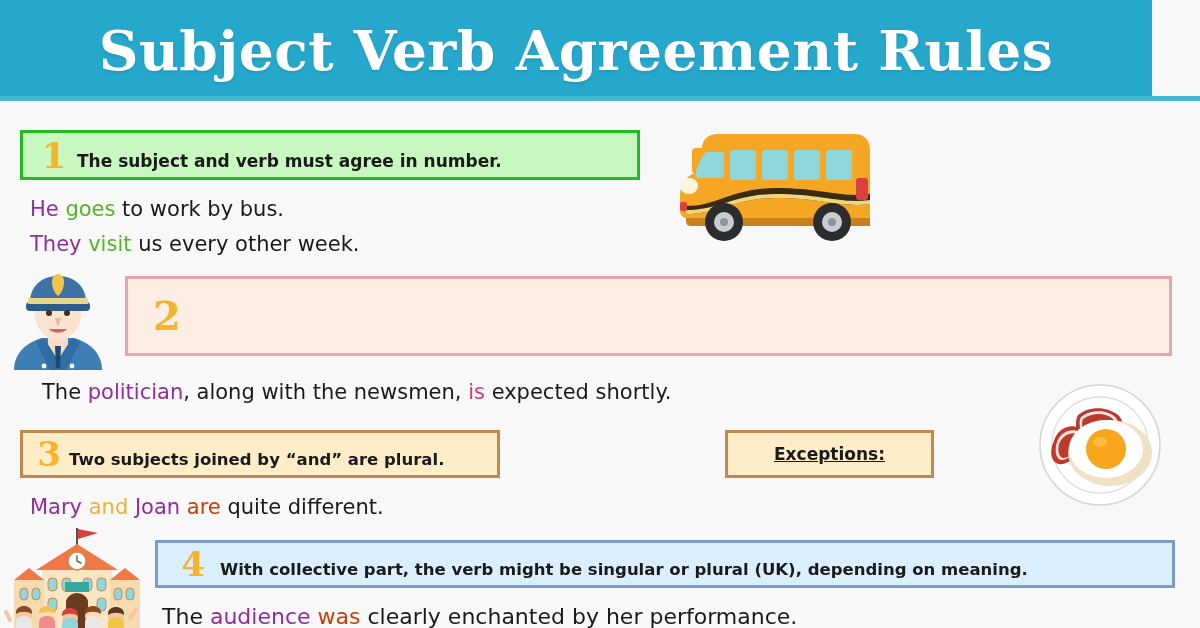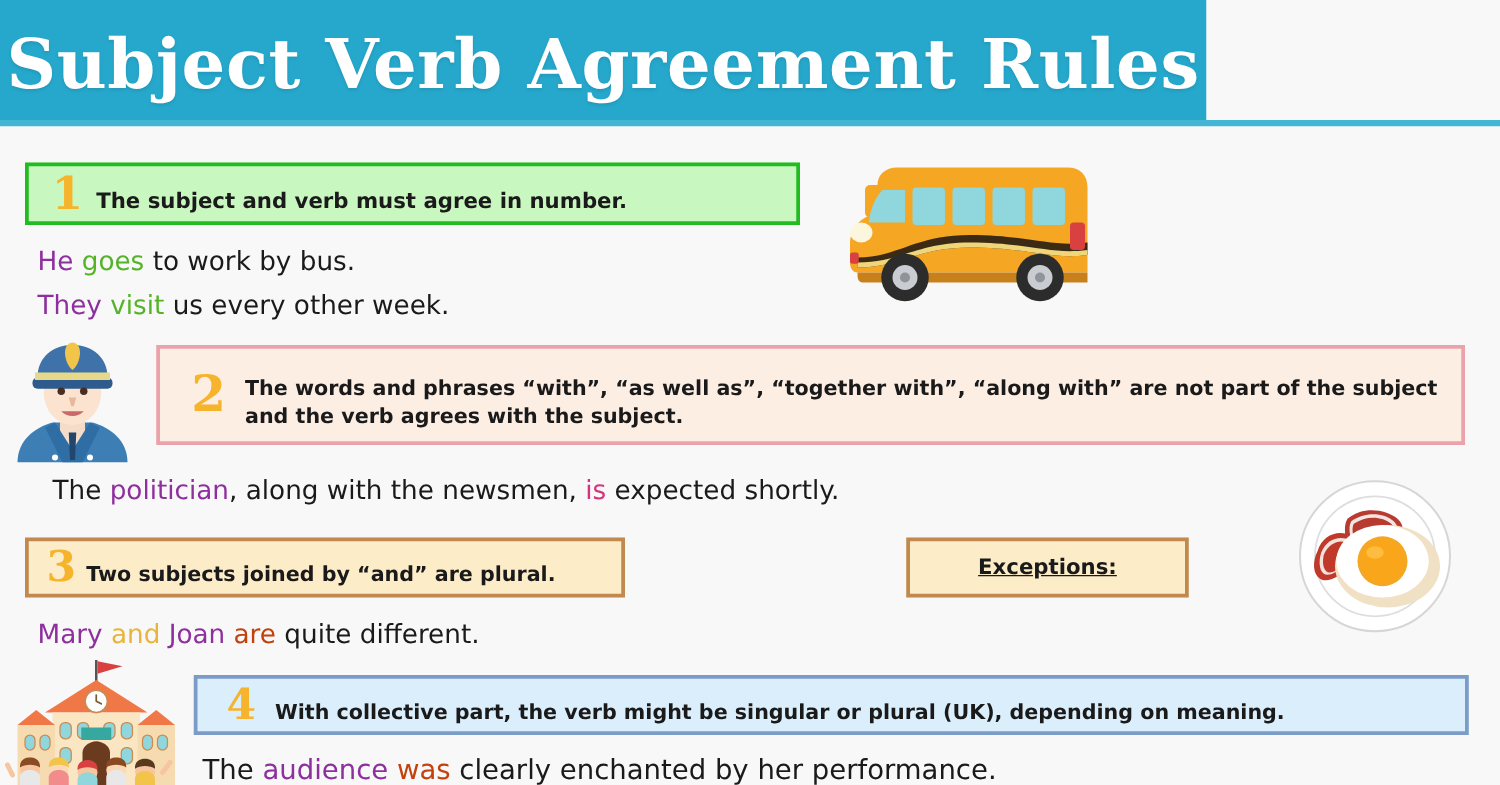--- a/index.html
+++ b/index.html
@@ -21,21 +21,21 @@
     width: 1200px;
     height: 628px;
     background: #f8f8f8;
     overflow: hidden;
   }
 
   
   .header {
     position: absolute;
     left: 0; top: 0;
-    width: 965px;
+    width: 1152px;
     height: 100px;
     background: #26a8cc;
     display: flex;
     align-items: center;
     justify-content: center;
   }
   .header-strip {
     position: absolute;
     left: 0; top: 96px;
     width: 1200px; height: 5px;
@@ -104,21 +104,21 @@
     border: 3px solid #c0894f;
     padding: 0 6px;
   }
   #rule3-box .rule-num { font-size: 34px; width: 40px; }
   #rule3-box .rule-text { font-size: 16.5px; }
 
   
   #exceptions-box {
     position: absolute;
     left: 725px; top: 430px;
-    width: 226px; height: 48px;
+    width: 209px; height: 48px;
     background: #fdecc8;
     border: 3px solid #c0894f;
     display: flex;
     align-items: center;
     justify-content: center;
   }
   #exceptions-box .exc-label {
     font-size: 17px;
     font-weight: bold;
     color: #1a1a1a;
@@ -226,21 +226,20 @@
       <circle cx="59" cy="45" r="3" fill="#4a2c20"></circle>
       <path d="M47 50 L53 50 L51 57 L49 57 Z" fill="#e8b89a"></path>
       <path d="M41 61 C45 66 55 66 59 61 Z" fill="#c96a6a"></path>
       <circle cx="36" cy="98" r="2.4" fill="#ffffff"></circle>
       <circle cx="64" cy="98" r="2.4" fill="#ffffff"></circle>
     </svg>
   </div>
 
   <div class="rule-box" id="rule2-box">
     <div class="rule-num">2</div>
-    <div class="rule-text">The words  and phrases “with”, “as well as”, “together with”, “along with” are not part of the subject and the verb agrees with the subject.</div>
   </div>
 
   <div class="example" id="ex2"><span>The </span><span class="subj">politician</span><span>, along with the newsmen, </span><span class="verb-p">is </span><span>expected shortly.</span></div>
 
   <div class="rule-box" id="rule3-box">
     <div class="rule-num">3</div>
     <div class="rule-text">Two subjects joined by “and” are plural.</div>
   </div>
 
   <div id="exceptions-box">

